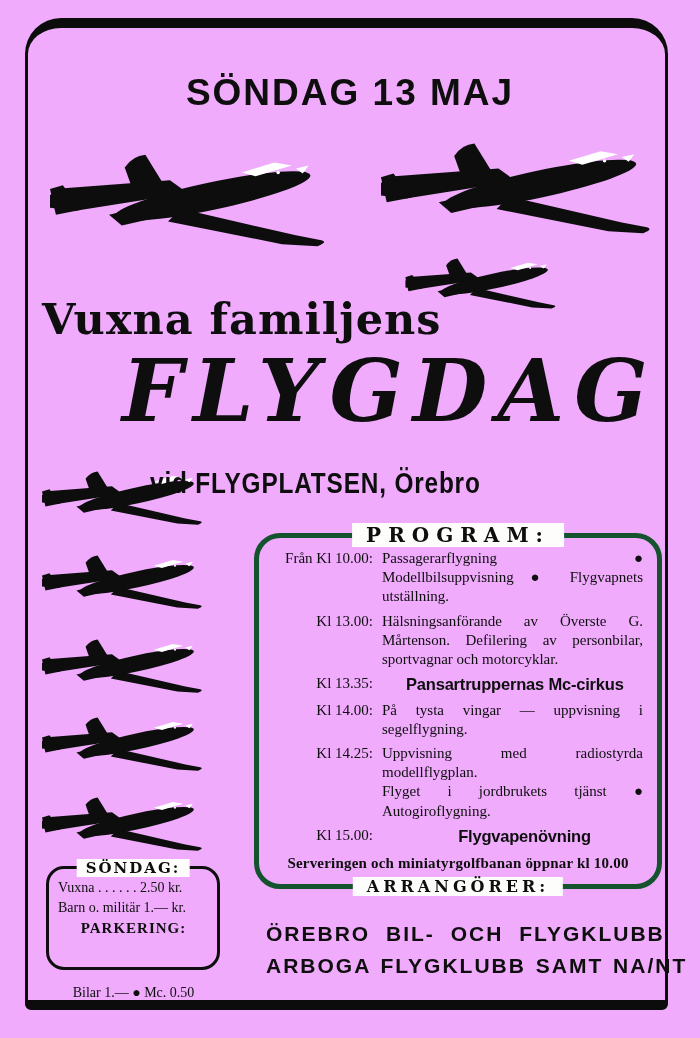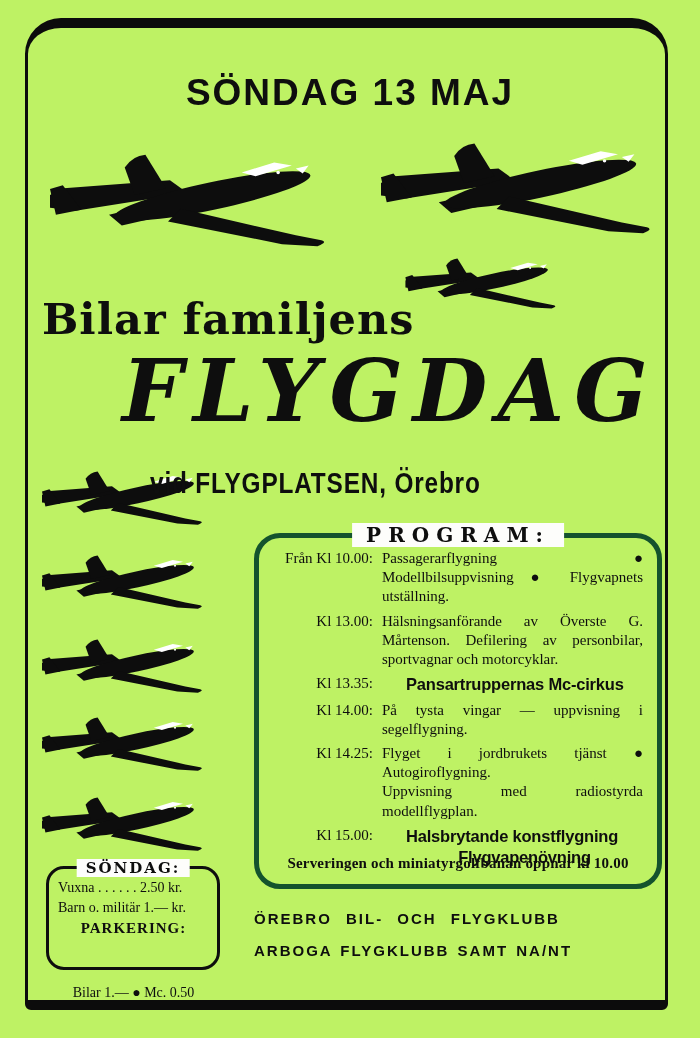--- a/index.html
+++ b/index.html
@@ -1,20 +1,20 @@
 <!DOCTYPE html>
 <html><head>
 <meta charset="utf-8">
 <style>
   html,body{margin:0;padding:0;}
   body{
     width:700px;height:1038px;background:#ffffff;
     font-family:"Liberation Serif",serif;color:#0e0e0e;
   }
-  .page{position:relative;width:700px;height:1038px;background:#bef264;overflow:hidden;}
+  .page{position:relative;width:700px;height:1038px;background:#f0abfc;overflow:hidden;}
 
   
   .frame{
     position:absolute;left:25px;top:18px;width:637px;height:972px;
     border-top:10px solid #0c0c0c;border-bottom:10px solid #0c0c0c;
     border-left:3px solid #0c0c0c;border-right:3px solid #0c0c0c;
     border-radius:36px 36px 6px 6px;
   }
 
   .date-title{
@@ -76,23 +76,23 @@
     font-size:16.5px;line-height:1.3;letter-spacing:-0.2px;
     white-space:nowrap;text-align:left;margin-left:24px;
   }
   .prog-text p.center{text-align:center;}
   .prog-note{
     position:absolute;left:0;right:0;bottom:12px;margin:0;text-align:center;
     font-weight:bold;font-size:15px;letter-spacing:.2px;
   }
 
   .arr-line{
-    position:absolute;left:250px;margin:4px;
+    position:absolute;left:250px;margin:16px;
     font-family:"Liberation Sans",sans-serif;font-weight:bold;
-    font-size:15px;letter-spacing:2px;white-space:nowrap;
+    font-size:21px;letter-spacing:2px;white-space:nowrap;
   }
   .arr-line.l1{top:906px;word-spacing:8px;}
   .arr-line.l2{top:938px;word-spacing:2px;}
 
   
   .entre-box{
     position:absolute;left:46px;top:866px;width:168px;height:98px;
     border:3px solid #0e0e0e;border-radius:18px;
   }
   .entre-label{
@@ -145,21 +145,21 @@
   <svg class="jet jet1" viewBox="0 0 300 130">
       <use href="#jet"></use>
     </svg>
   <svg class="jet jet2" viewBox="0 0 300 130">
       <use href="#jet"></use>
     </svg>
   <svg class="jet jet3" viewBox="0 0 300 130">
       <use href="#jet"></use>
     </svg>
 
-  <p class="tagline">Bilar familjens</p>
+  <p class="tagline">Vuxna familjens</p>
   <h2 class="main-title">FLYGDAG</h2>
 
   <svg class="jet jetc1" viewBox="0 0 300 130">
       <use href="#jet"></use>
     </svg>
   <svg class="jet jetc2" viewBox="0 0 300 130">
       <use href="#jet"></use>
     </svg>
   <svg class="jet jetc3" viewBox="0 0 300 130">
       <use href="#jet"></use>
@@ -197,34 +197,34 @@
       </div>
       <div class="prog-row">
         <div class="prog-time">Kl 14.00:</div>
         <div class="prog-text">
           <p>På tysta vingar — uppvisning i segelflygning.</p>
         </div>
       </div>
       <div class="prog-row">
         <div class="prog-time">Kl 14.25:</div>
         <div class="prog-text">
+          <p>Uppvisning med radiostyrda modellflygplan.</p>
           <p>Flyget i jordbrukets tjänst ● Autogiroflygning.</p>
-          <p>Uppvisning med radiostyrda modellflygplan.</p>
         </div>
       </div>
       <div class="prog-row">
         <div class="prog-time">Kl 15.00:</div>
         <div class="prog-text">
-          <p class="bold-line">Halsbrytande konstflygning</p>
           <p class="bold-line center">Flygvapenövning</p>
         </div>
       </div>
     </div>
 
     <p class="prog-note">Serveringen och miniatyrgolfbanan öppnar kl 10.00</p>
+    <span class="box-label bottom">ARRANGÖRER:</span>
   </section>
 
   <p class="arr-line l1">ÖREBRO BIL- OCH FLYGKLUBB</p>
   <p class="arr-line l2">ARBOGA FLYGKLUBB SAMT NA/NT</p>
 
   <section class="entre-box">
     <span class="entre-label">SÖNDAG:</span>
     <div class="entre-rows">
       <p>Vuxna . . . . . . 2.50 kr.</p>
       <p>Barn o. militär 1.— kr.</p>

